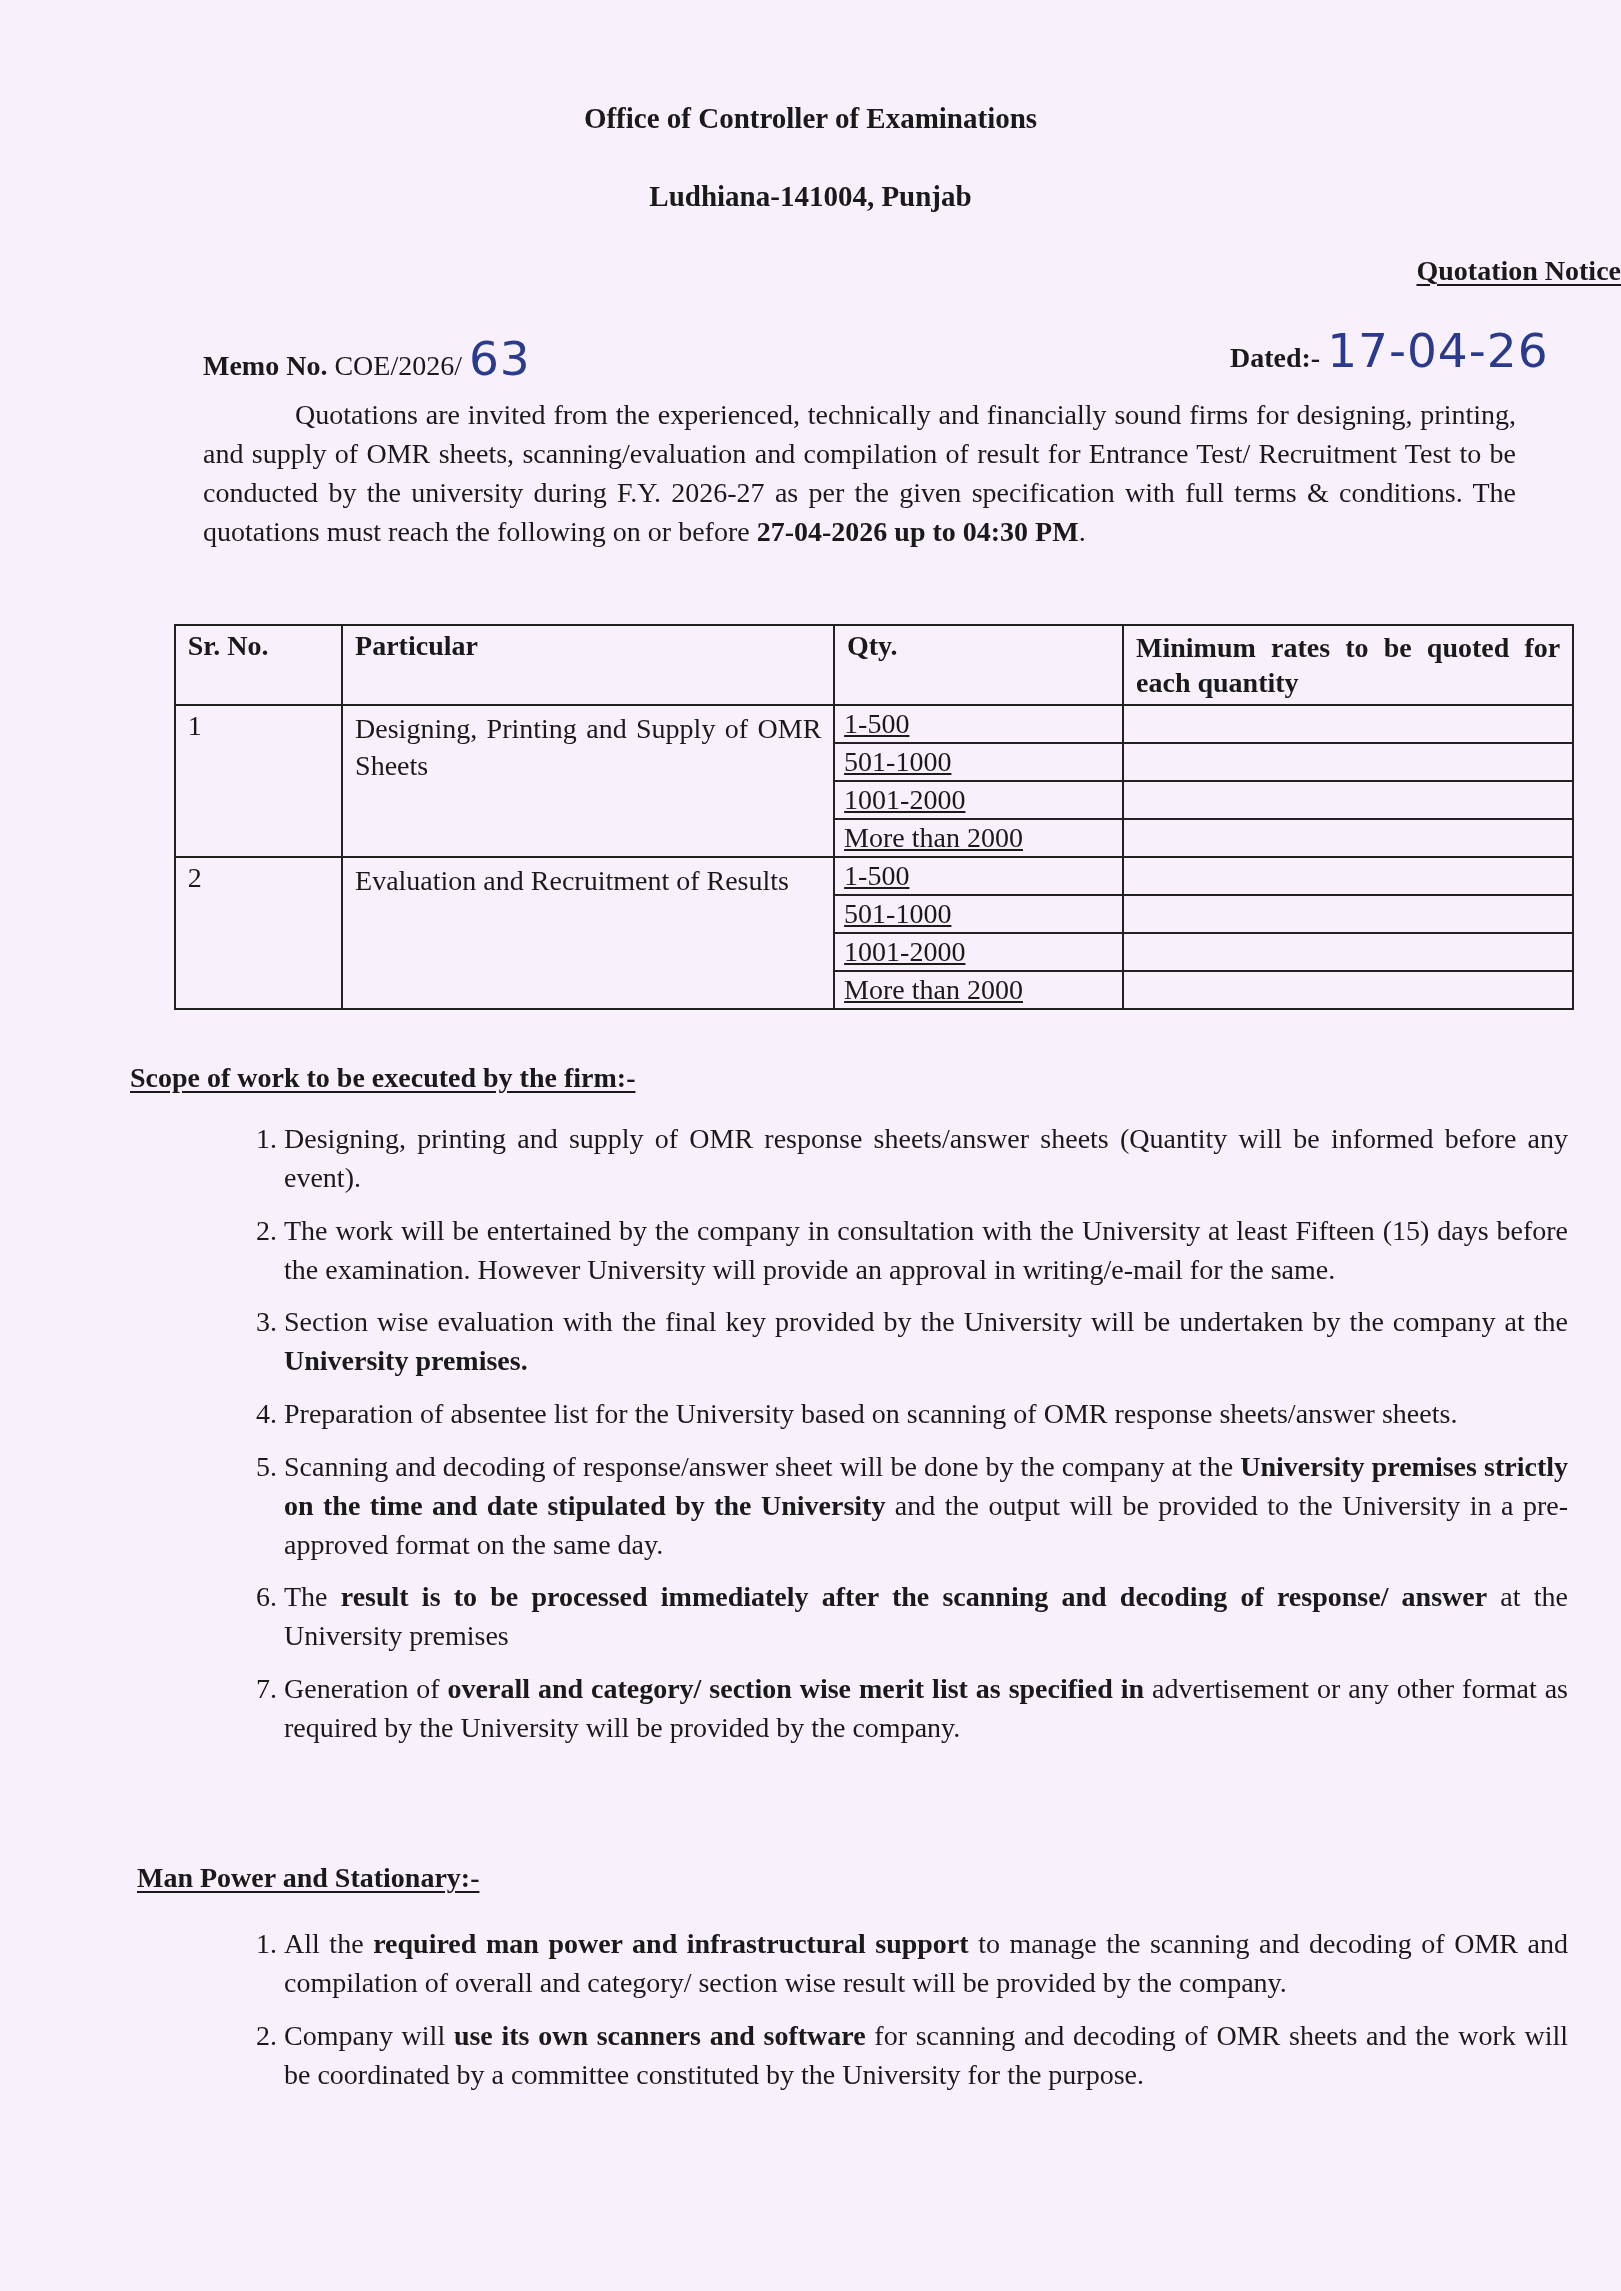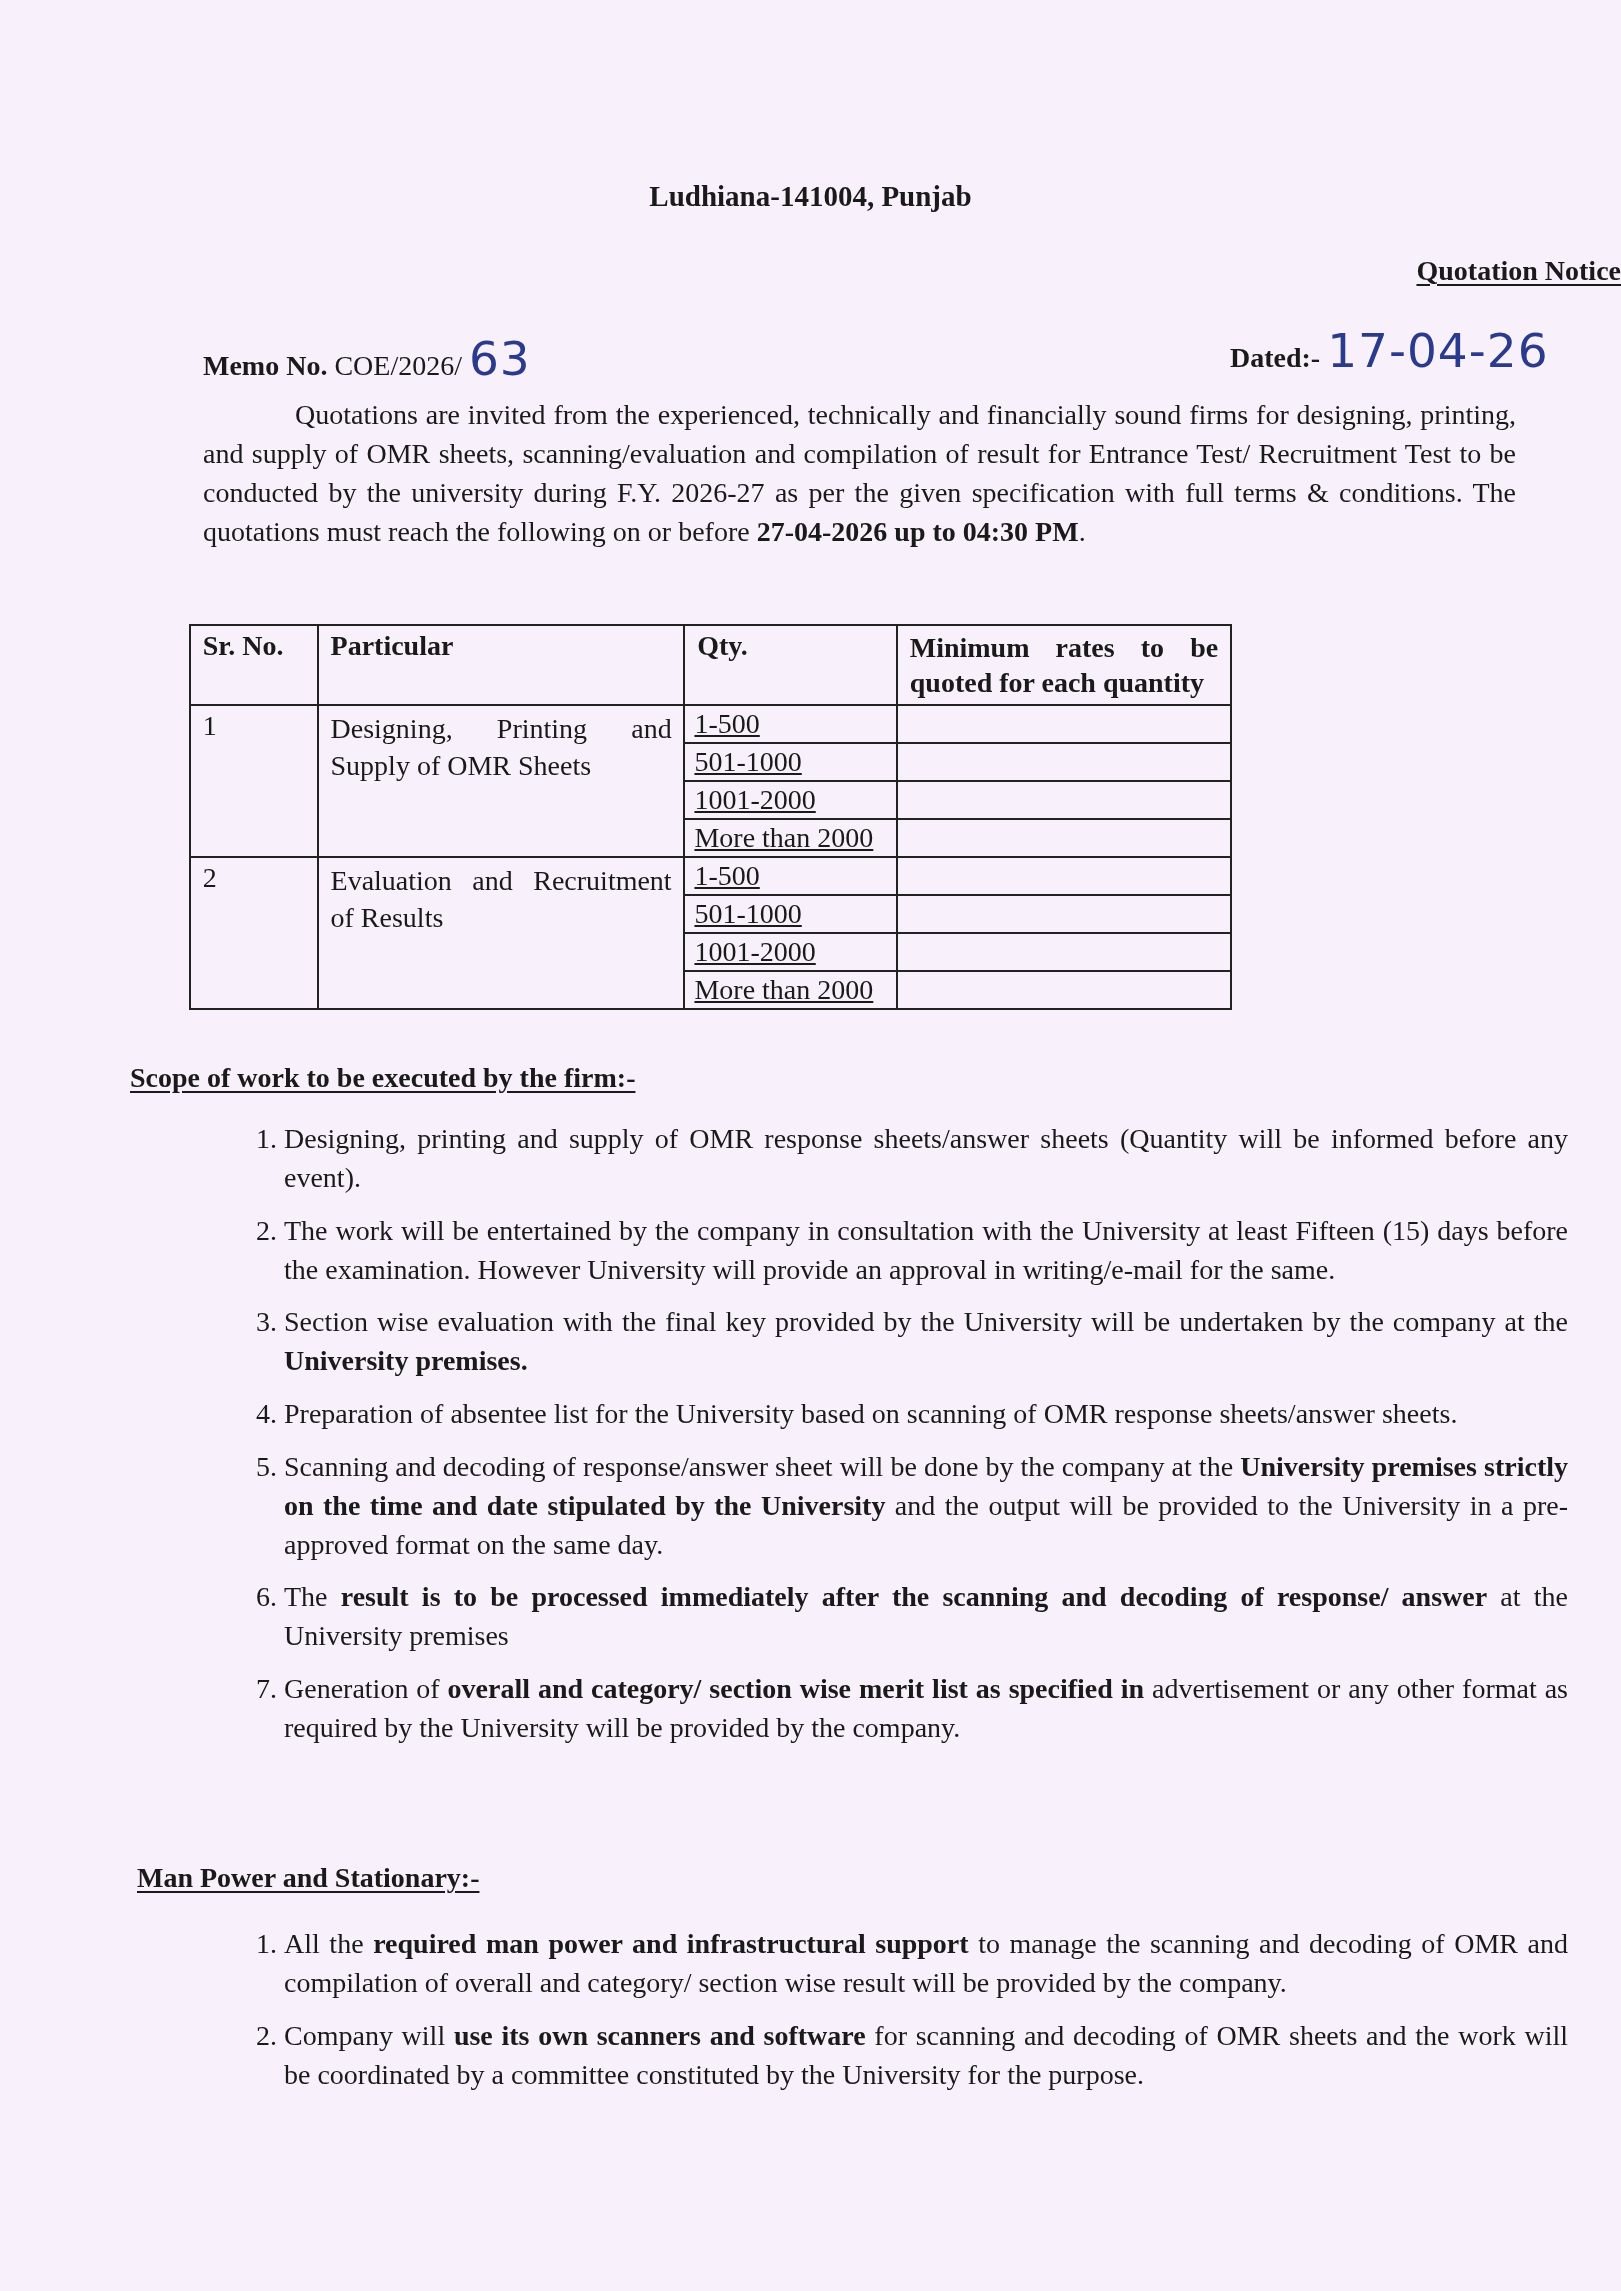--- a/index.html
+++ b/index.html
@@ -16,38 +16,39 @@
   .hdr1 { top: 100px; }
   .hdr2 { top: 139px; }
   .hdr3 { top: 178px; }
   .notice-title { position: absolute; top: 255px; left: 0; width: 1621px; text-align: right; font-weight: bold; font-size: 28px; text-decoration: underline; text-underline-offset: 3.9px; }
   .memo { position: absolute; top: 331px; left: 203px; font-size: 28px; }
   .memo b { font-weight: bold; }
   .hand { font-family: "DejaVu Sans", sans-serif; color: #2a3a8c; font-size: 47px; font-weight: normal; letter-spacing: 1px; }
   .dated { position: absolute; top: 323px; left: 1230px; font-size: 28px; }
   .intro { position: absolute; top: 395px; left: 203px; width: 1313px; font-size: 28px; line-height: 39px; text-align: justify; }
   .intro .indent { display: inline-block; width: 92px; }
-  table.quote { position: absolute; top: 624px; left: 189px; width: 1043px; border-collapse: collapse; font-size: 28px; }
+  table.quote { position: absolute; top: 624px; left: 174px; width: 1400px; border-collapse: collapse; font-size: 28px; }
   table.quote td, table.quote th { border: 2px solid #222; vertical-align: top; padding: 3.9px 11.8px; text-align: left; font-weight: normal; }
   table.quote th { font-weight: bold; }
   table.quote td.qty { padding: 0 9px; height: 36px; line-height: 36px; text-decoration: underline; }
   table.quote th.rate { text-align: justify; text-align-last: left; line-height: 35px; }
   .section-title { position: absolute; left: 130px; font-size: 28px; font-weight: bold; text-decoration: underline; text-underline-offset: 3.9px; }
   .scope-title { top: 1062px; }
   .man-title { top: 1862px; left: 137px; }
   ol.list { position: absolute; left: 235px; width: 1284px; margin: 0; padding: 0 0 0 49px; font-size: 28px; line-height: 39px; text-align: justify; }
   ol.list li { margin-bottom: 13.7px; }
   .scope-list { top: 1119px; }
   .man-list { top: 1924px; left: 245px; width: 1274px; }
   b { font-weight: bold; }
 </style>
 </head>
 <body>
 
 <div class="page">
+  <div class="hdr hdr1">Office of Controller of Examinations</div>
   <div class="hdr hdr3">Ludhiana-141004, Punjab</div>
   <div class="notice-title">Quotation Notice</div>
 
   <div class="memo">
     <b>Memo No.</b>
     <span>COE/2026/</span>
     <span class="hand">63</span>
   </div>
   <div class="dated">
     <b>Dated:-</b>

